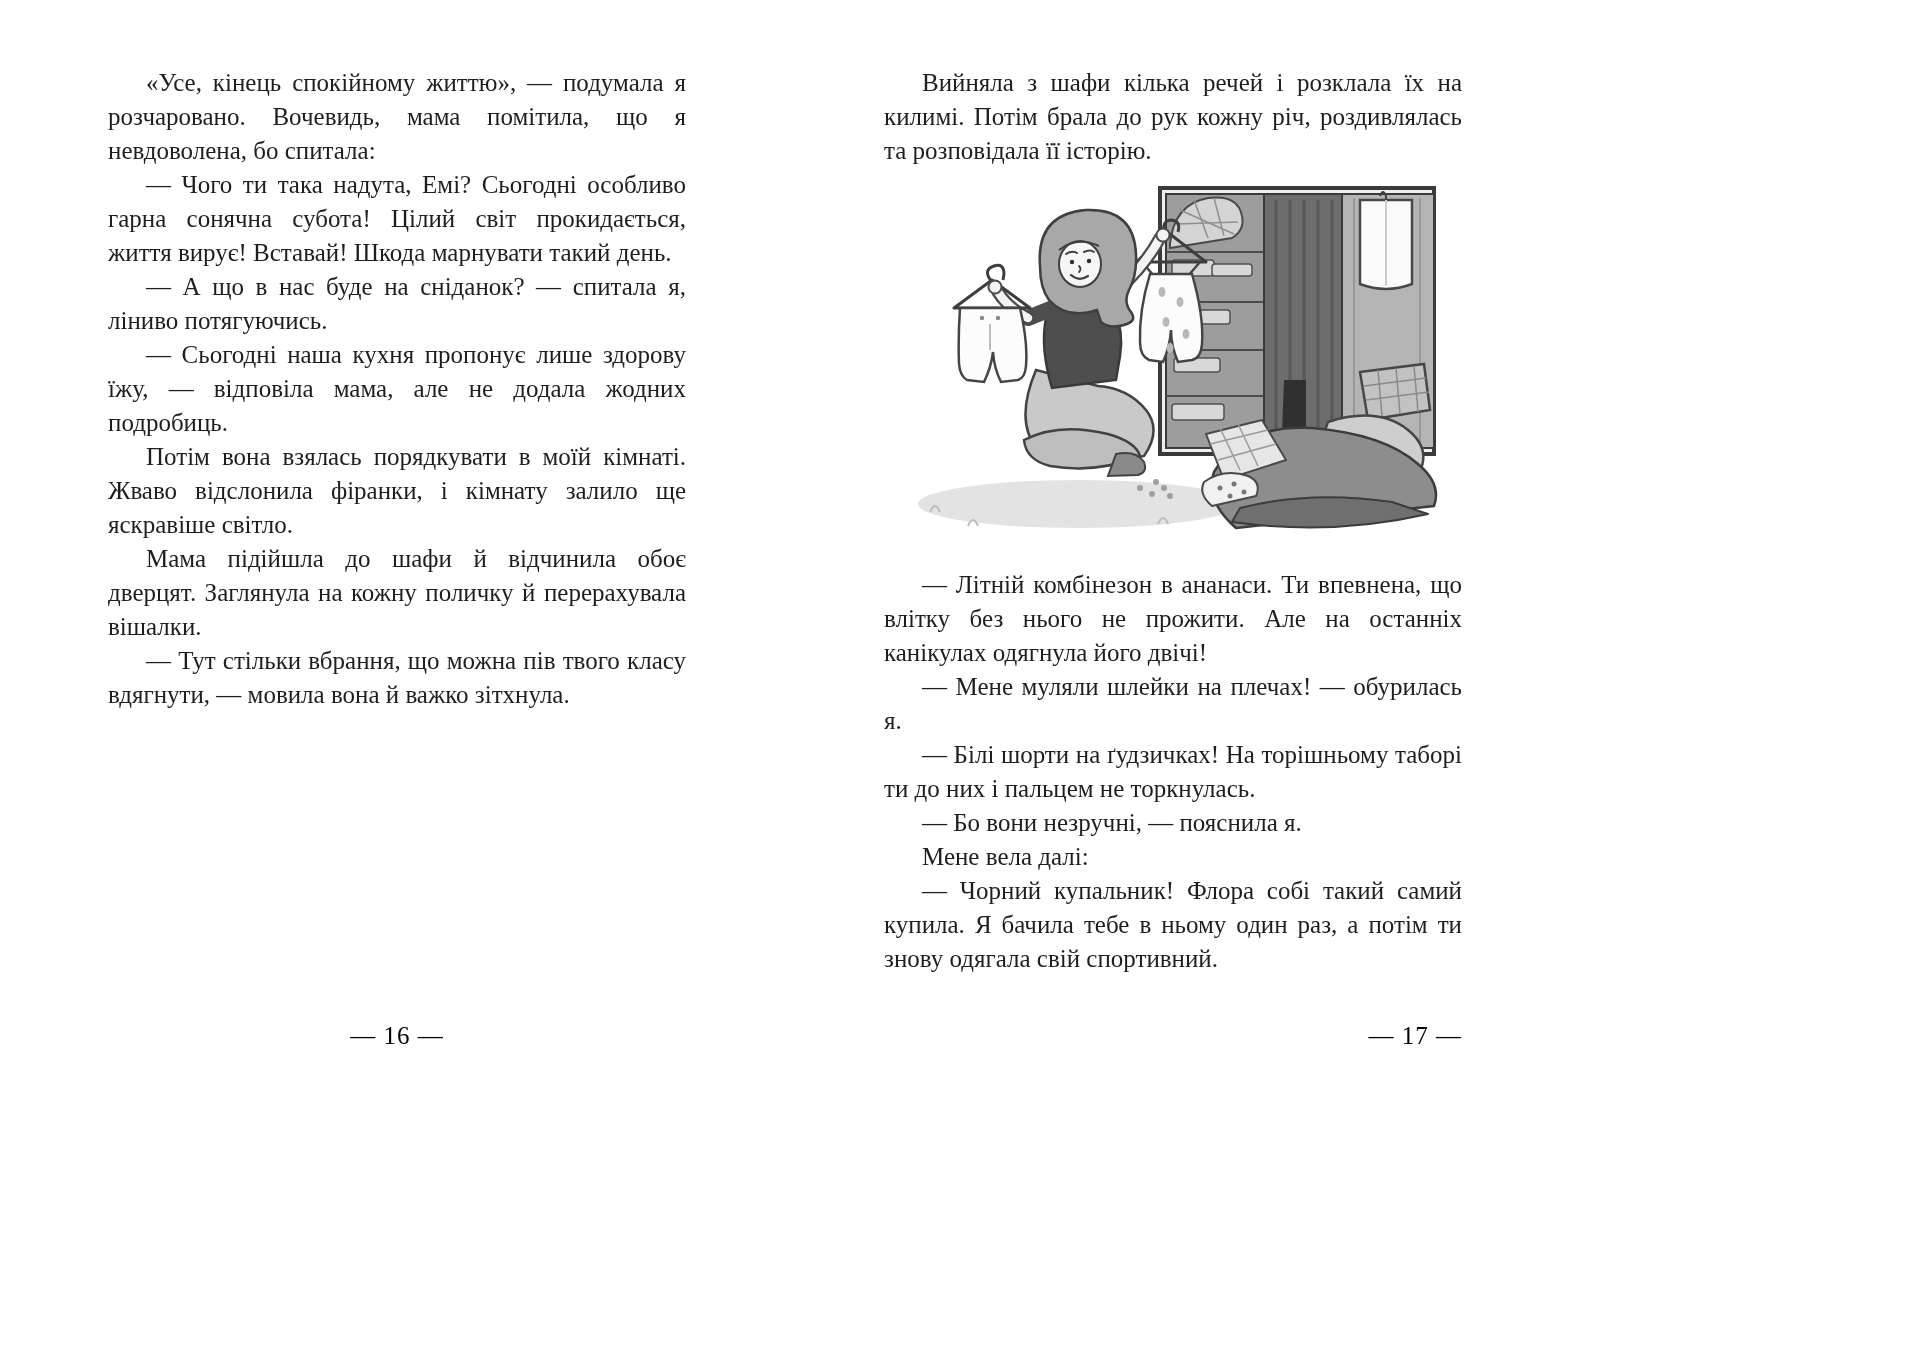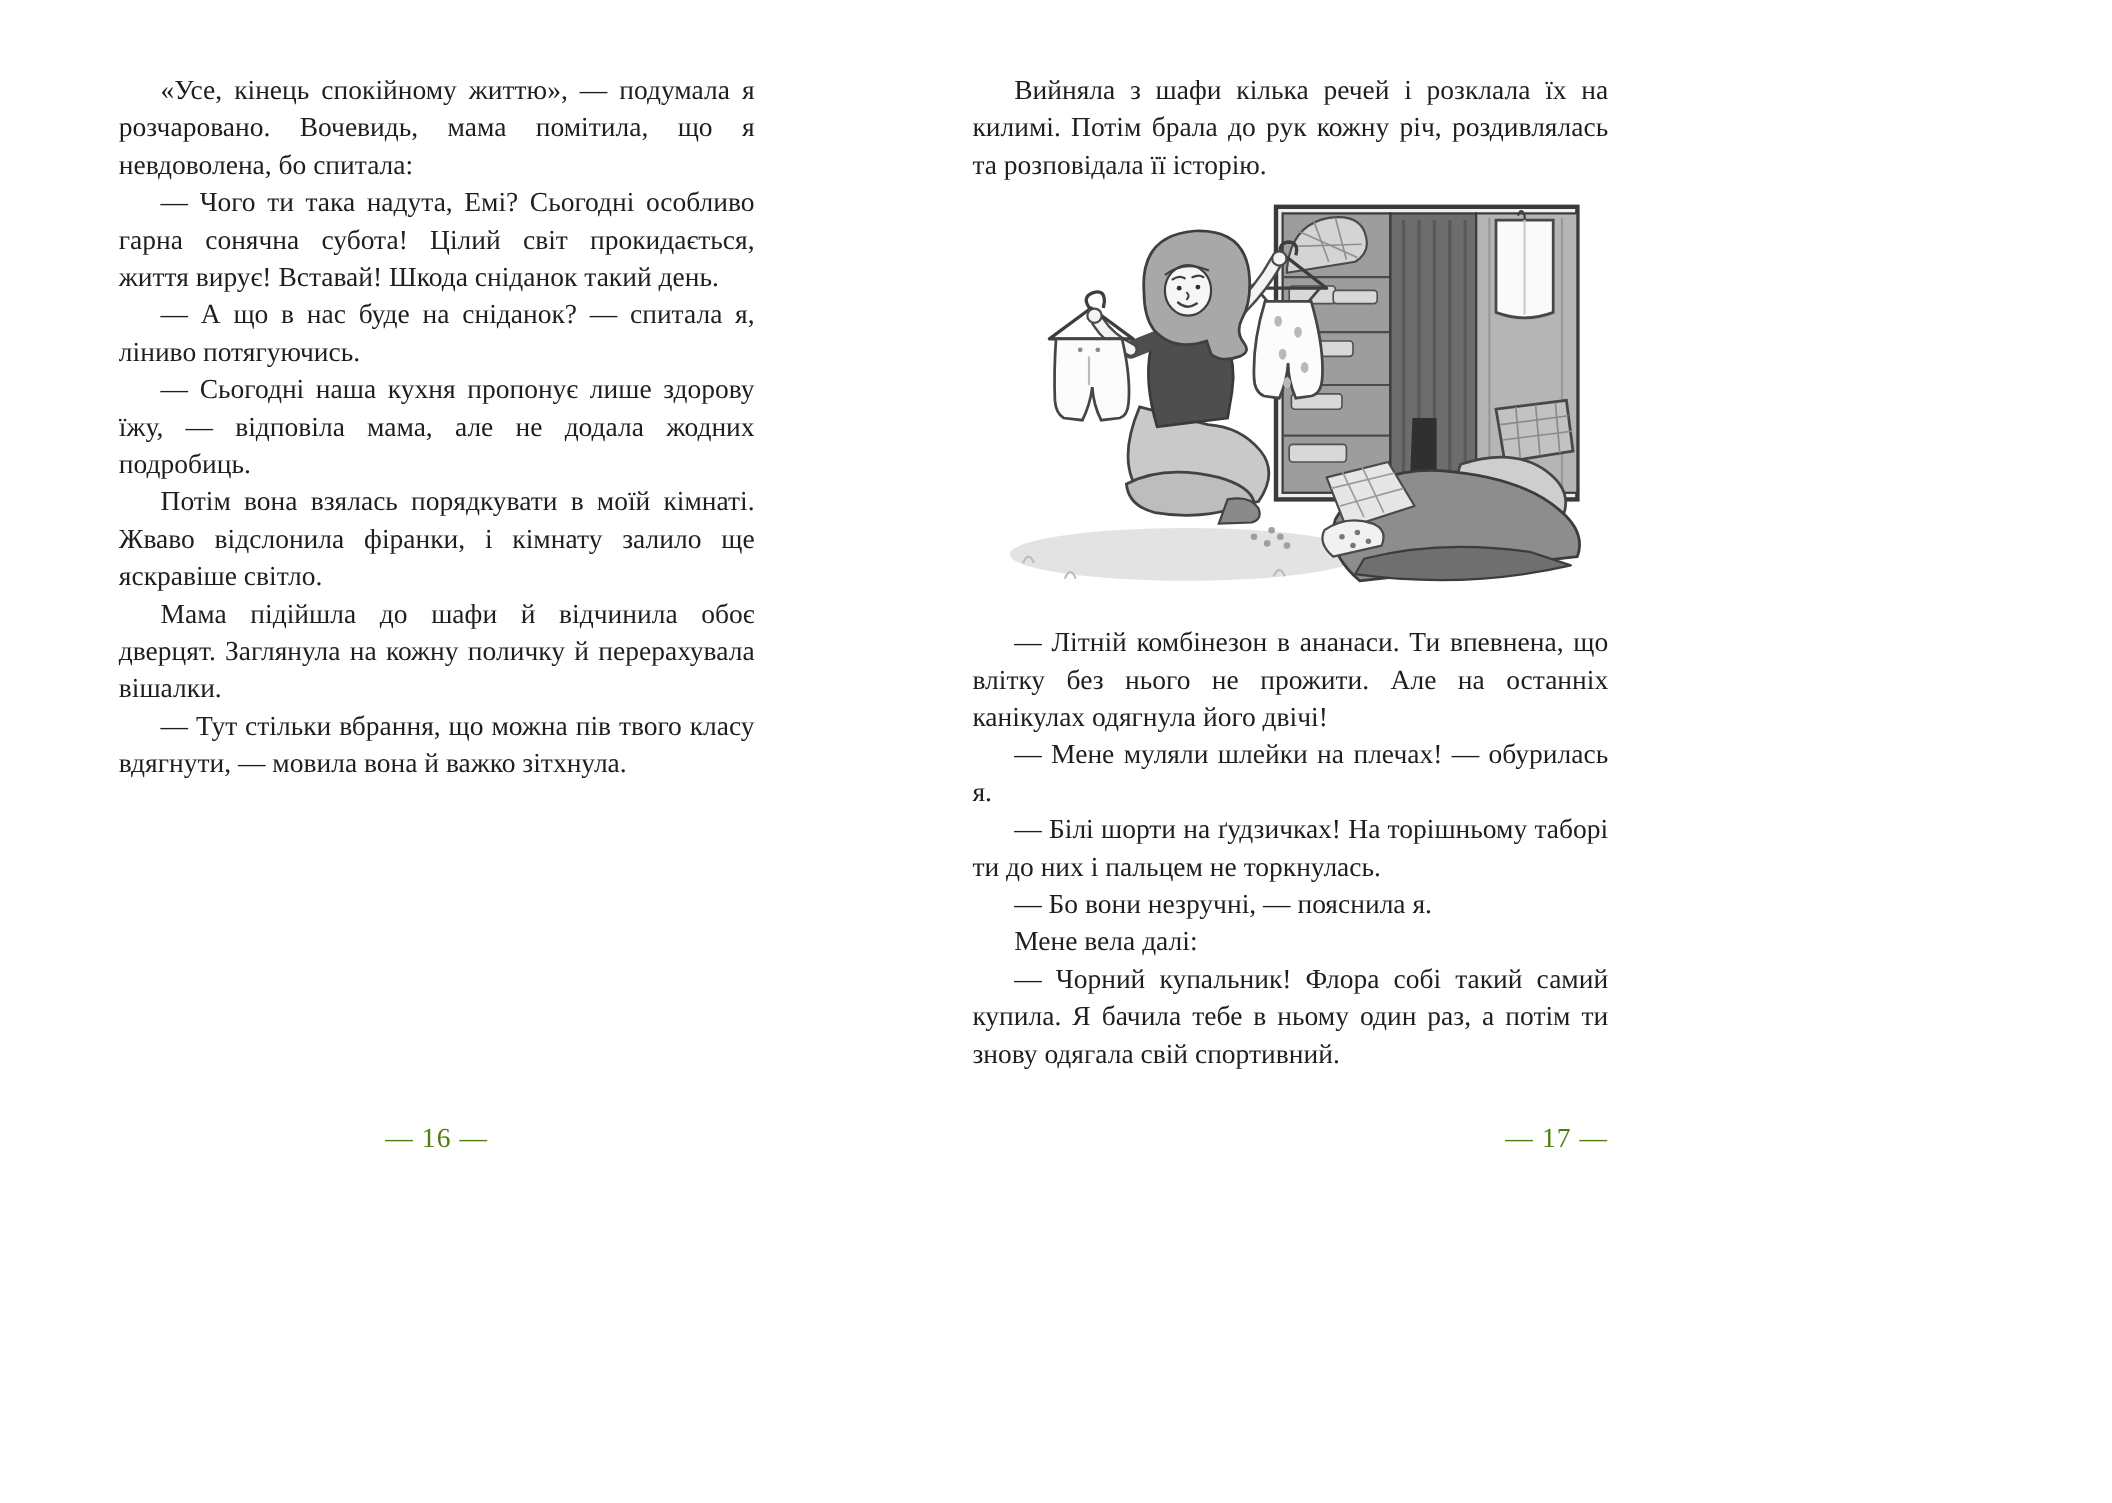--- a/index.html
+++ b/index.html
@@ -31,34 +31,34 @@
     margin: 14px 0 18px 0;
     text-indent: 0;
   }
   .illustration svg { display: inline-block; vertical-align: top; }
   .page-number {
     position: absolute;
     top: 1022px;
     width: 578px;
     text-align: center;
     font-size: 25px;
-    color: #4d7c0f;
+    color: #000000;
     letter-spacing: 1px;
   }
   .pn-left  { left: 108px; }
   .pn-right { left: 884px; text-align: right; }
 </style>
 </head>
 <body>
 
 <div class="spread">
 
   <section class="column col-left">
     <p class="para">«Усе, кінець спокійному життю», — подумала я розчаровано. Вочевидь, мама помітила, що я невдоволена, бо спитала:</p>
-    <p class="para">— Чого ти така надута, Емі? Сьогодні особливо гарна сонячна субота! Цілий світ прокидається, життя вирує! Вставай! Шкода сніданок такий день.</p>
+    <p class="para">— Чого ти така надута, Емі? Сьогодні особливо гарна сонячна субота! Цілий світ прокидається, життя вирує! Вставай! Шкода марнувати такий день.</p>
     <p class="para">— А що в нас буде на сніданок? — спитала я, ліниво потягуючись.</p>
     <p class="para">— Сьогодні наша кухня пропонує лише здорову їжу, — відповіла мама, але не додала жодних подробиць.</p>
     <p class="para">Потім вона взялась порядкувати в моїй кімнаті. Жваво відслонила фіранки, і кімнату залило ще яскравіше світло.</p>
     <p class="para">Мама підійшла до шафи й відчинила обоє дверцят. Заглянула на кожну поличку й перерахувала вішалки.</p>
     <p class="para">— Тут стільки вбрання, що можна пів твого класу вдягнути, — мовила вона й важко зітхнула.</p>
   </section>
   <div class="page-number pn-left">— 16 —</div>
 
   <section class="column col-right">
     <p class="para">Вийняла з шафи кілька речей і розклала їх на килимі. Потім брала до рук кожну річ, роздивлялась та розповідала її історію.</p>

